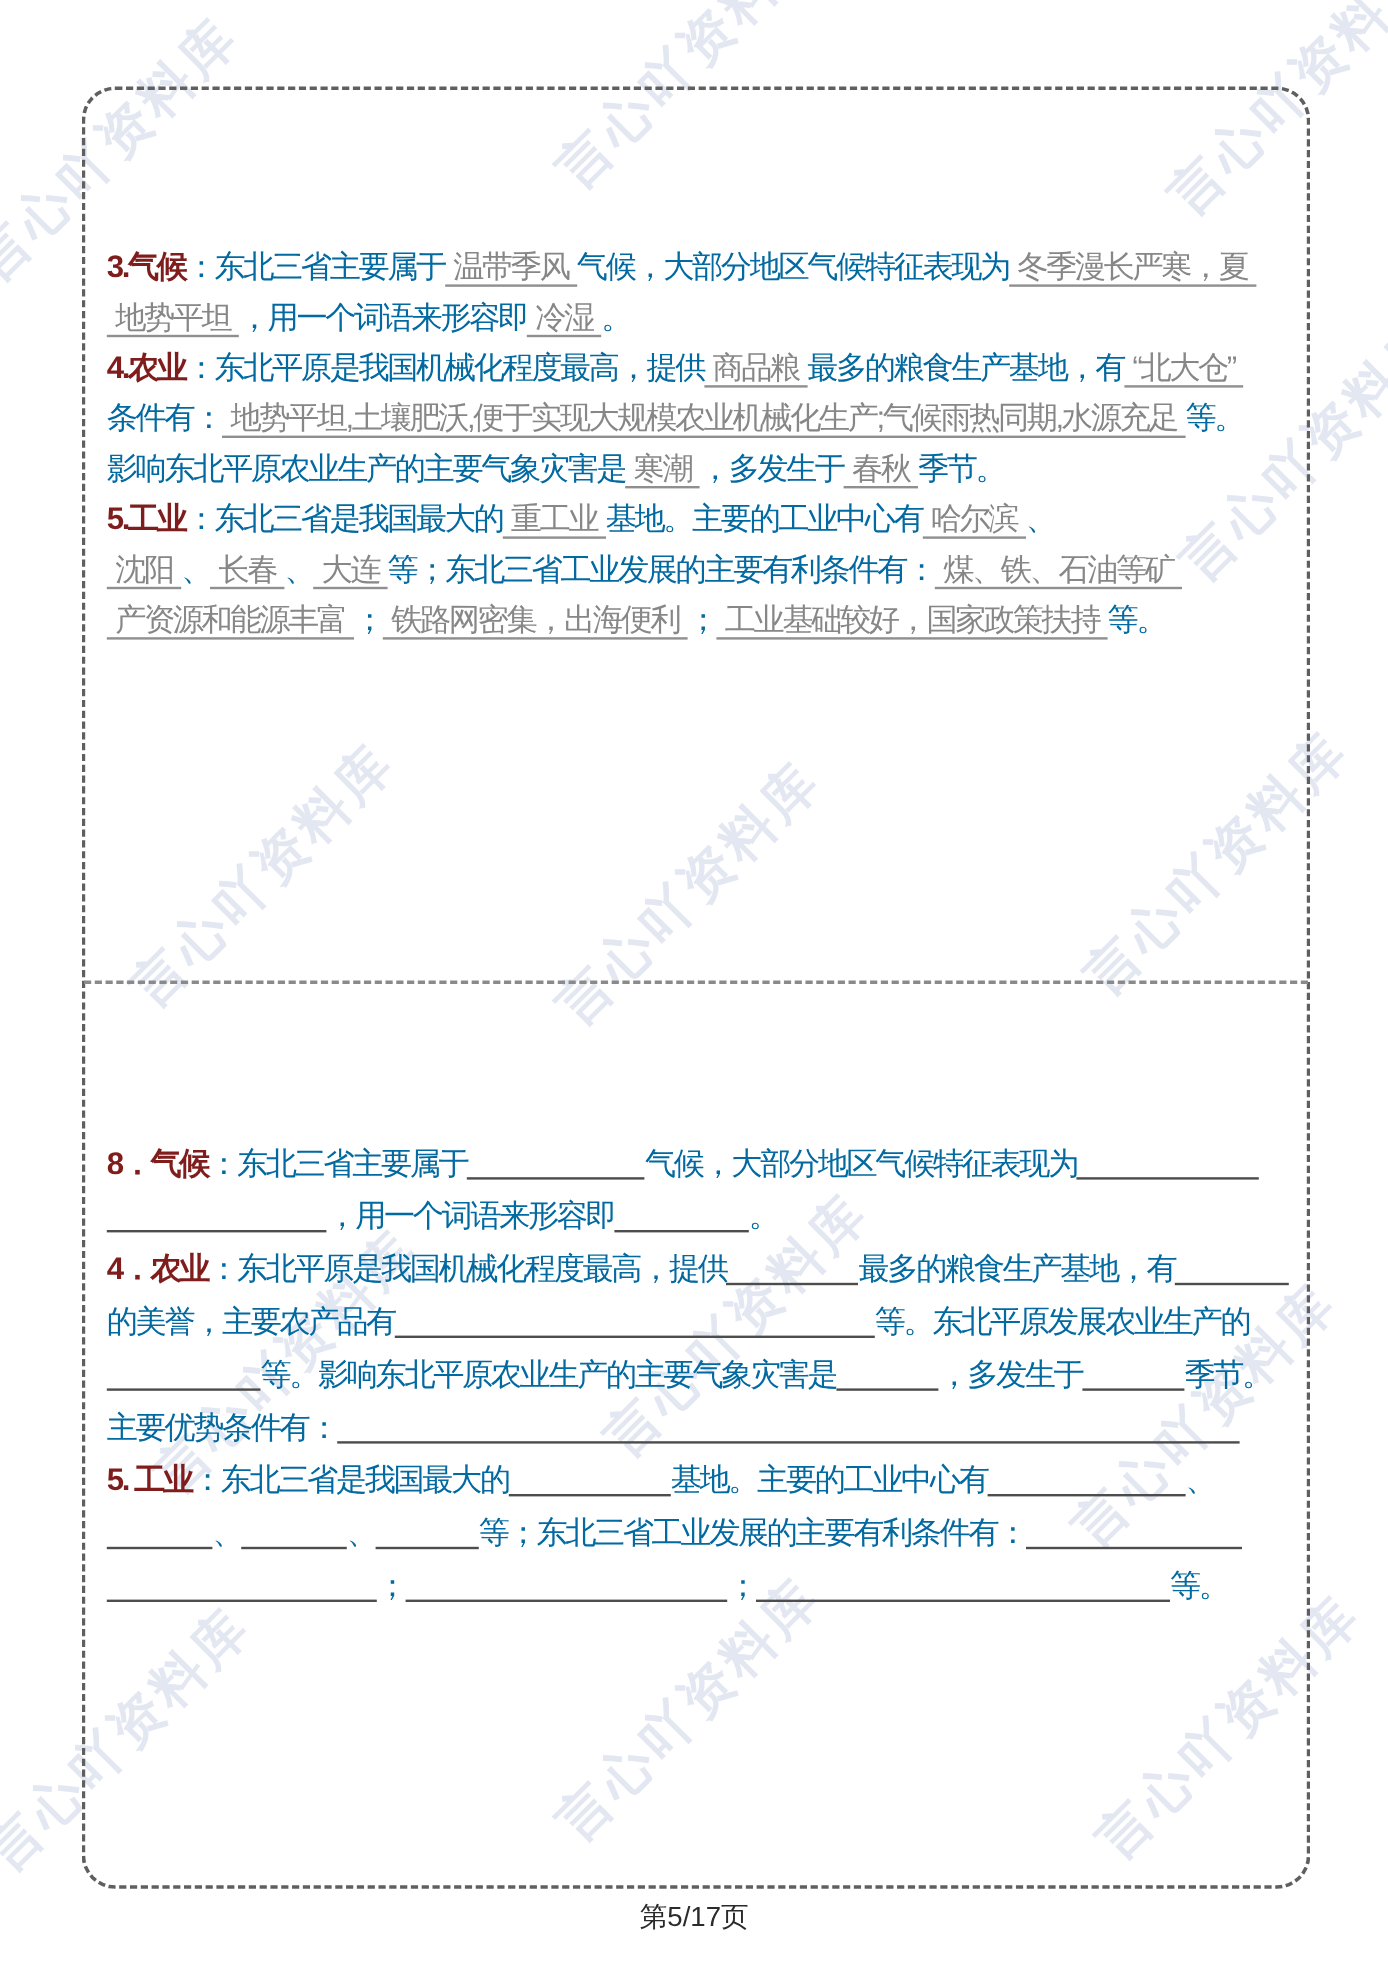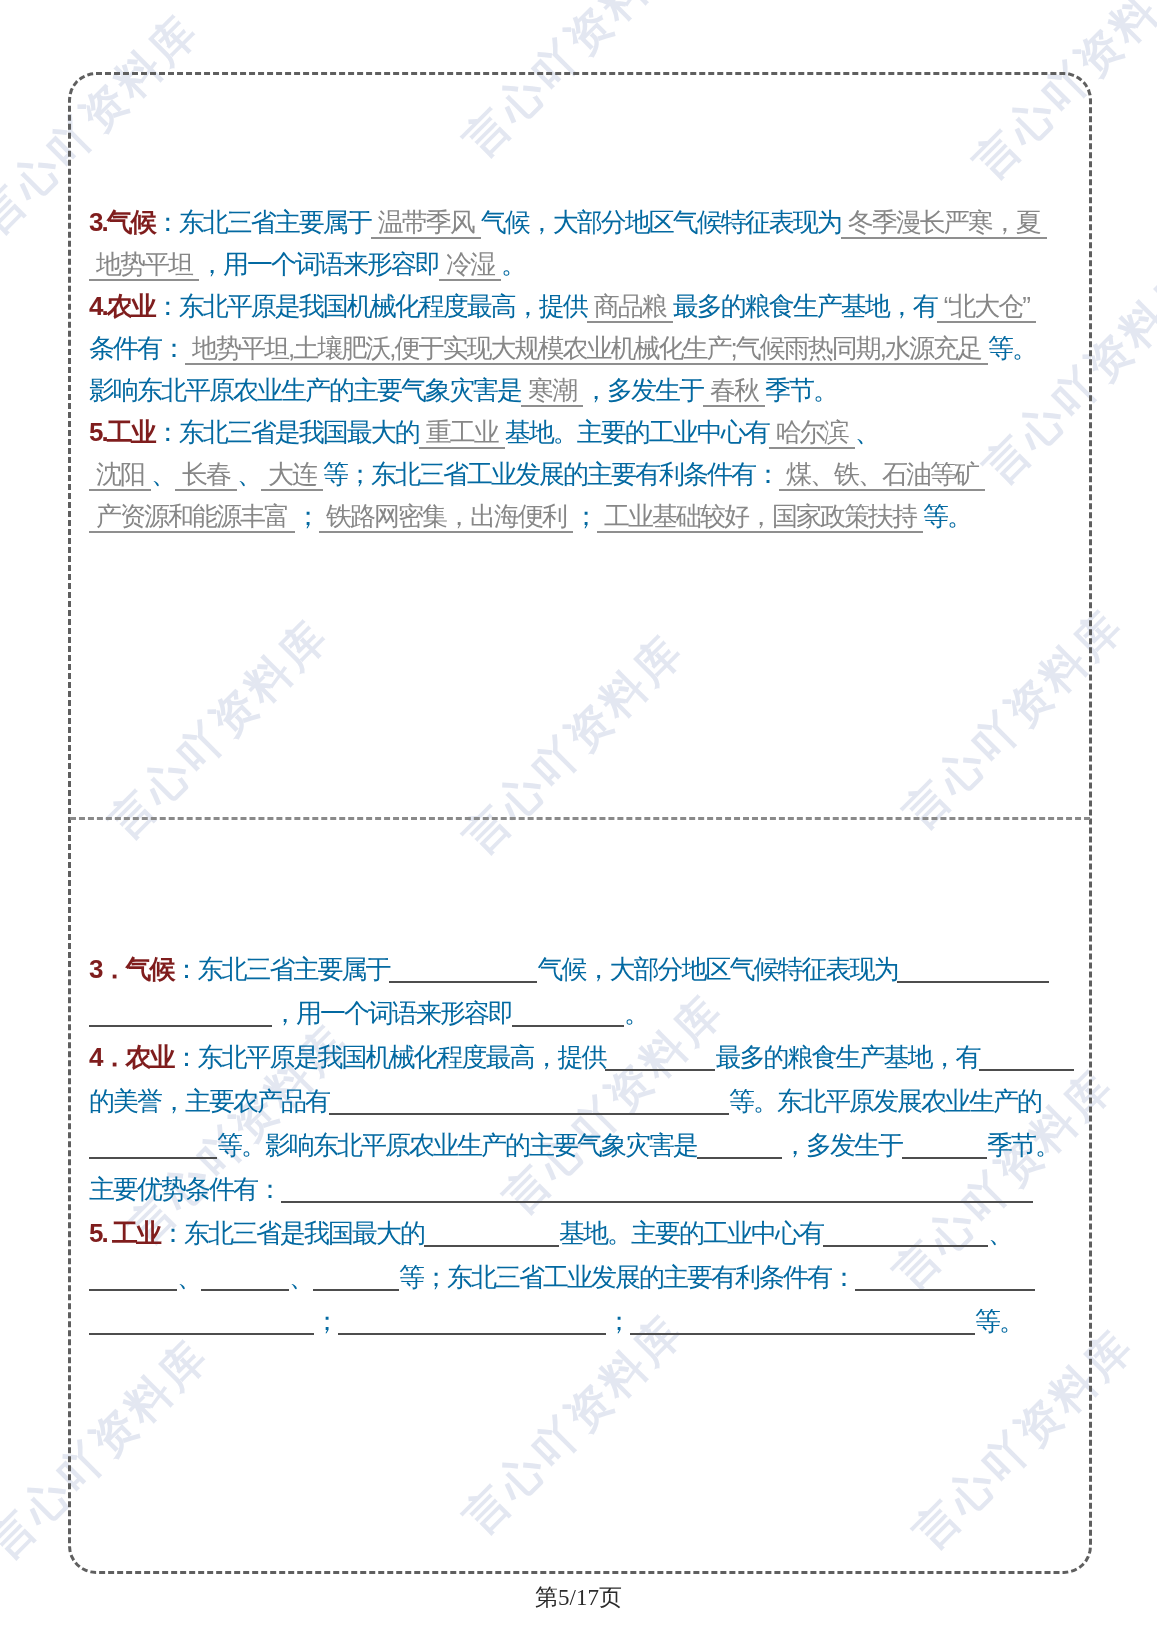--- a/index.html
+++ b/index.html
@@ -58,21 +58,21 @@
   .blankline{
     display:inline-block;
     height:30px;
     vertical-align:-5px;
     border-bottom:2px solid #4d4d4d;
   }
   .footer{
     position:absolute;
     left:0;right:0;top:1582px;
     text-align:center;
-    font-family:Liberation Serif, serif;
+    font-family:Liberation Sans, sans-serif;
     font-size:23px;
     color:#2b2b2b;
     z-index:2;
   }
 </style>
 </head>
 <body>
 
 <div class="page">
   <div class="wm-layer">
@@ -99,21 +99,21 @@
         <p class="line"><span class="seg">条件有：</span><span class="ans">地势平坦,土壤肥沃,便于实现大规模农业机械化生产;气候雨热同期,水源充足</span><span class="seg">等。</span></p>
         <p class="line"><span class="seg">影响东北平原农业生产的主要气象灾害是</span><span class="ans">寒潮</span><span class="seg">，多发生于</span><span class="ans">春秋</span><span class="seg">季节。</span></p>
         <p class="line"><span class="seg bold">5.工业</span><span class="seg">：东北三省是我国最大的</span><span class="ans">重工业</span><span class="seg">基地。主要的工业中心有</span><span class="ans">哈尔滨</span><span class="seg">、</span></p>
         <p class="line"><span class="ans">沈阳</span><span class="seg">、</span><span class="ans">长春</span><span class="seg">、</span><span class="ans">大连</span><span class="seg">等；东北三省工业发展的主要有利条件有：</span><span class="ans">煤、铁、石油等矿</span></p>
         <p class="line"><span class="ans">产资源和能源丰富</span><span class="seg">；</span><span class="ans">铁路网密集，出海便利</span><span class="seg">；</span><span class="ans">工业基础较好，国家政策扶持</span><span class="seg">等。</span></p>
       </div>
 
     <div class="divider"></div>
 
     <div class="section blank-v">
-        <p class="line"><span class="seg bold">3．气候</span><span class="seg">：东北三省主要属于</span><span class="blankline" style="width: 148px;"></span><span class="seg">气候，大部分地区气候特征表现为</span><span class="blankline" style="width: 152px;"></span></p>
+        <p class="line"><span class="seg bold">8．气候</span><span class="seg">：东北三省主要属于</span><span class="blankline" style="width: 148px;"></span><span class="seg">气候，大部分地区气候特征表现为</span><span class="blankline" style="width: 152px;"></span></p>
         <p class="line"><span class="blankline" style="width: 183px;"></span><span class="seg">，用一个词语来形容即</span><span class="blankline" style="width: 112px;"></span><span class="seg">。</span></p>
         <p class="line"><span class="seg bold">4．农业</span><span class="seg">：东北平原是我国机械化程度最高，提供</span><span class="blankline" style="width: 110px;"></span><span class="seg">最多的粮食生产基地，有</span><span class="blankline" style="width: 95px;"></span></p>
         <p class="line"><span class="seg">的美誉，主要农产品有</span><span class="blankline" style="width: 400px;"></span><span class="seg">等。东北平原发展农业生产的</span></p>
         <p class="line"><span class="blankline" style="width: 128px;"></span><span class="seg">等。影响东北平原农业生产的主要气象灾害是</span><span class="blankline" style="width: 85px;"></span><span class="seg">，多发生于</span><span class="blankline" style="width: 85px;"></span><span class="seg">季节。</span></p>
         <p class="line"><span class="seg">主要优势条件有：</span><span class="blankline" style="width: 752px;"></span></p>
         <p class="line"><span class="seg bold">5. 工业</span><span class="seg">：东北三省是我国最大的</span><span class="blankline" style="width: 135px;"></span><span class="seg">基地。主要的工业中心有</span><span class="blankline" style="width: 165px;"></span><span class="seg">、</span></p>
         <p class="line"><span class="blankline" style="width: 88px;"></span><span class="seg">、</span><span class="blankline" style="width: 88px;"></span><span class="seg">、</span><span class="blankline" style="width: 86px;"></span><span class="seg">等；东北三省工业发展的主要有利条件有：</span><span class="blankline" style="width: 180px;"></span></p>
         <p class="line"><span class="blankline" style="width: 225px;"></span><span class="seg">；</span><span class="blankline" style="width: 268px;"></span><span class="seg">；</span><span class="blankline" style="width: 345px;"></span><span class="seg">等。</span></p>
       </div>
   </div>

